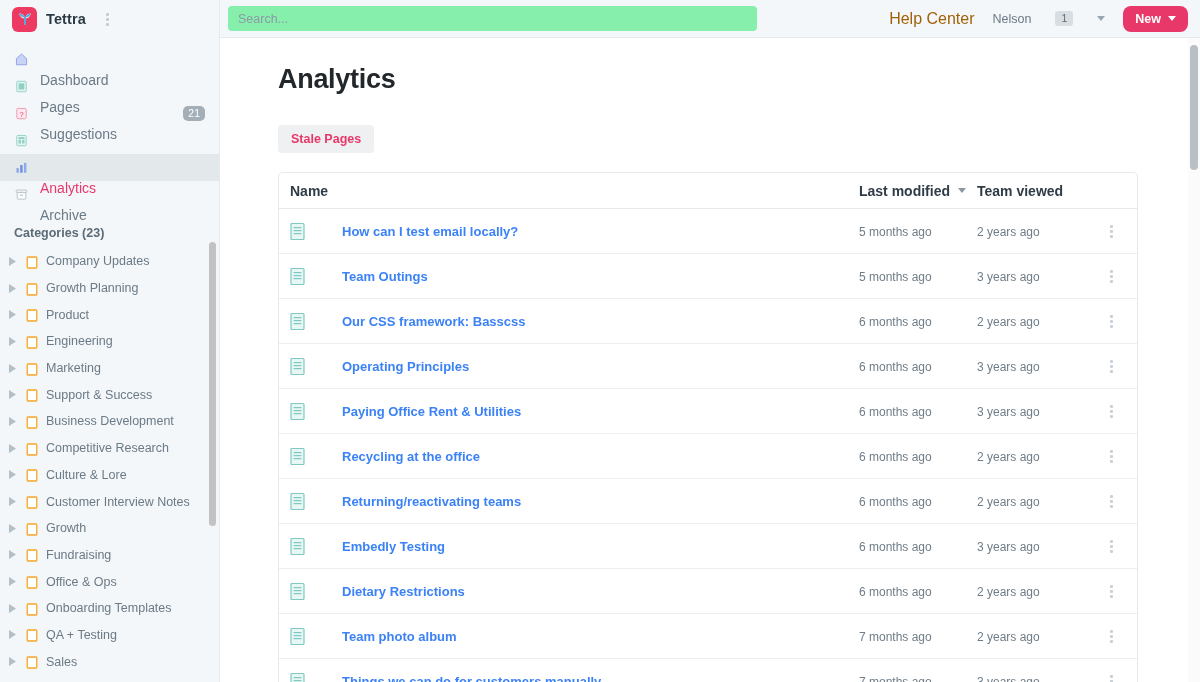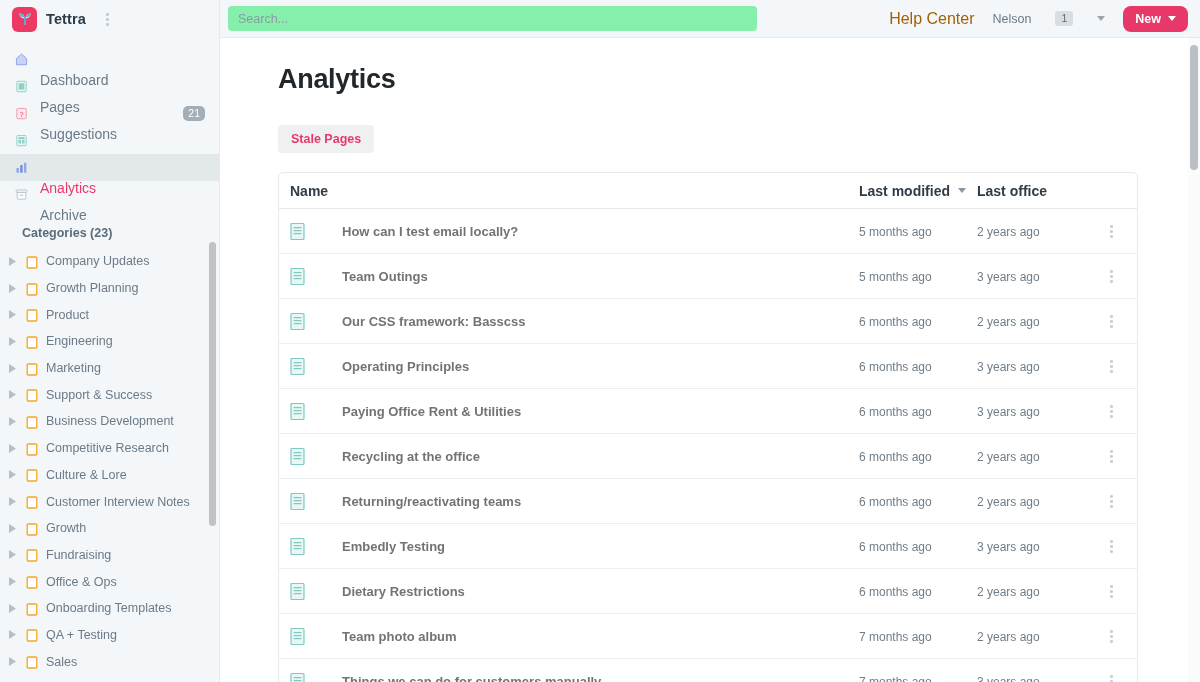--- a/index.html
+++ b/index.html
@@ -49,21 +49,21 @@
   .nav-item.active .nav-label { color: #e8386a; }
   .nav-icon { width: 15px; height: 15px; flex: 0 0 15px; display:flex; align-items:center; justify-content:center;}
   .badge {
     margin-left: auto; background: #a3aeb7; color: #fff;
     font-size: 10.5px; border-radius: 5px; padding: 1px 5px 2px; line-height: 1.2;
     font-family: "Liberation Sans", sans-serif;
   }
 
   .cat-header {
     font-size: 12.5px; color: #5b6b78; font-weight: bold;
-    padding: 18px 0 8px 22px;
+    padding: 18px 0 8px 14px;
   }
   .cat-scroll {
     flex: 1 1 auto; overflow: hidden; position: relative;
   }
   .cat-item {
     height: 26.7px; display: flex; align-items: center;
     padding-left: 6px; gap: 8px; cursor: pointer;
   }
   .caret {
     width: 12px; flex: 0 0 12px; display:flex; align-items:center; justify-content:center;
@@ -124,21 +124,21 @@
   .thead, .trow { display: flex; align-items: center; }
   .thead { height: 36px; border-bottom: 1px solid #e6eaed; }
   .trow { height: 45px; border-bottom: 1px solid #eceff1; }
   .c-name { flex: 0 0 580px; display:flex; align-items:center; padding-left: 11px; gap: 11px; }
   .c-mod  { flex: 0 0 118px; }
   .c-view { flex: 0 0 116px; }
   .c-menu { flex: 1 1 auto; display:flex; justify-content:flex-end; padding-right: 22px; }
   .th { font-size: 14px; font-weight: bold; color: #2f3c47; display:flex; align-items:center; gap:8px; }
   .sort-caret { width:0;height:0;border-left:4px solid transparent;border-right:4px solid transparent;border-top:5px solid #8b97a1; }
   .doc-icon { width: 17px; height: 19px; flex: 0 0 17px; }
-  .row-link { font-size: 13px; color: #737373; font-weight: bold; cursor: pointer; white-space: nowrap; padding-left: 24px;}
+  .row-link { font-size: 13px; color: #3b82f6; font-weight: bold; cursor: pointer; white-space: nowrap; padding-left: 24px;}
   .cell { font-size: 12px; color: #6f7d88; }
   .row-kebab { display:flex; flex-direction:column; gap:2px; align-items:center; cursor:pointer; padding: 4px 2px;}
   .row-kebab i { width:3px;height:3px;background:#c9d1d7;border-radius:1px;display:block; }
 
   .page-scroll-track {
     position: absolute; right: 2px; top: 45px; width: 8px; height: 125px;
     background: #b9bfc4; border-radius: 4px;
   }
   .page-scroll-bg {
     position: absolute; right: 0px; top: 38px; width: 12px; height: 644px;
@@ -451,21 +451,21 @@
           <div class="c-name">
               <span class="th">Name</span>
             </div>
           <div class="c-mod">
               <span class="th">
             <span>Last modified</span>
             <span class="sort-caret"></span>
           </span>
             </div>
           <div class="c-view">
-              <span class="th">Last office</span>
+              <span class="th">Team viewed</span>
             </div>
           <div class="c-menu"></div>
         </div>
 
         <div class="trow">
           <div class="c-name">
             <span class="doc-icon"><svg width="17" height="19" viewBox="0 0 17 19">
                   <rect x="1" y="1.5" width="13" height="16" rx="1" fill="#e7f7f4" stroke="#7fc8c3" stroke-width="1.2"></rect>
                   <rect x="3.6" y="5" width="7.8" height="1.2" fill="#7fc8c3"></rect>
                   <rect x="3.6" y="8" width="7.8" height="1.2" fill="#7fc8c3"></rect>

